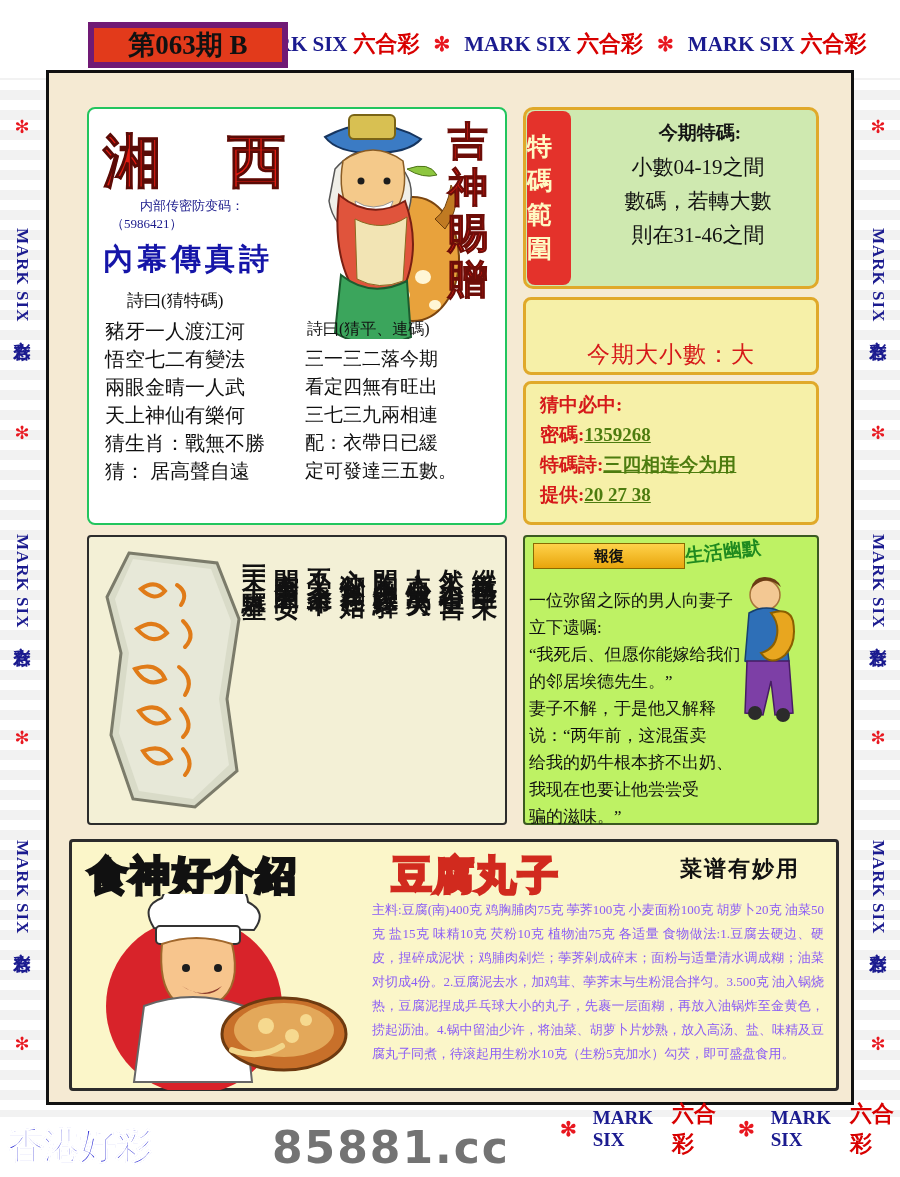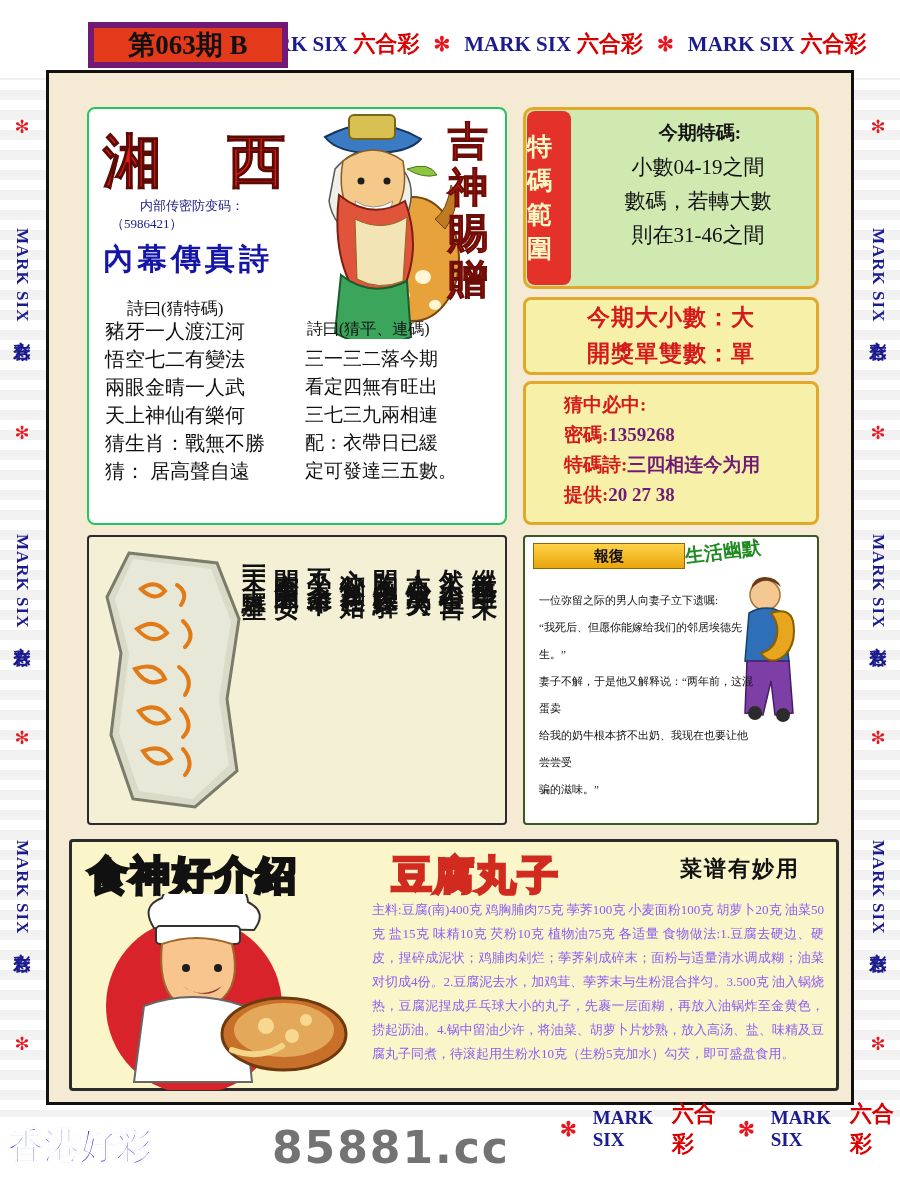--- a/index.html
+++ b/index.html
@@ -78,21 +78,21 @@
     margin-left:33px;
   }
   .secret2{position:absolute;left:22px;top:106px;font-size:13px;color:#1c1c8c;font-family:"Liberation Serif",serif;}
   .neimu{
     position:absolute;left:14px;top:130px;
     font-family:"Liberation Serif",serif;font-size:30px;font-weight:bold;color:#1515a8;
     letter-spacing:4px;
   }
   .shiyue{
     position:absolute;left:38px;top:180px;font-family:"Liberation Serif",serif;
-    font-size:17px;color:#111;margin-top:8px;
+    font-size:17px;color:#111;
   }
   .poemA{
     position:absolute;left:16px;top:208px;width:190px;
     font-family:"Liberation Serif",serif;font-size:20px;color:#111;line-height:28px;
   }
   .shiyue2{
     position:absolute;left:218px;top:210px;font-family:"Liberation Serif",serif;
     font-size:16px;color:#111;
   }
   .poemB{
@@ -127,32 +127,32 @@
   }
   .tr-lines{
     position:absolute;left:56px;top:40px;width:232px;text-align:center;
     font-family:"Liberation Serif",serif;font-size:21px;color:#111;line-height:34px;
   }
   .p-daxiao{
     left:474px;top:224px;width:296px;height:78px;
     background:#f6f0a8;border:3px solid #e0a92a;border-radius:8px;
   }
   .dx-line{
-    font-family:"Liberation Serif",serif;font-size:23px;font-weight:bold;color:#d6191a;
-    text-align:center;line-height:36px;letter-spacing:1px;
+    font-family:"Liberation Serif",serif;font-size:23px;font-weight:normal;color:#d6191a;
+    text-align:center;line-height:36px;letter-spacing:1px;margin-top:37px;
   }
   .p-caizhong{
     left:474px;top:308px;width:296px;height:144px;
-    background:#f6f0a8;border:3px solid #e0a92a;border-radius:8px;padding-left:24px;
+    background:#f6f0a8;border:3px solid #e0a92a;border-radius:8px;
   }
   .cz{
     font-family:"Liberation Serif",serif;font-size:19px;color:#d6191a;font-weight:bold;
     line-height:30px;padding:6px 0 0 14px;
   }
-  .cz b{color:#701a75;}
+  .cz b{color:#4d7c0f;text-decoration:underline;}
 
   
   .p-stone{
     left:38px;top:462px;width:420px;height:290px;
     background:#f3f0d6;border:2px solid #2c2c2c;border-radius:4px;
   }
   .stone{
     position:absolute;left:10px;top:12px;width:150px;height:264px;
   }
   .stone-cols{
@@ -162,37 +162,37 @@
   .scol{
     writing-mode:vertical-rl;text-orientation:upright;
     font-family:"Liberation Serif",serif;font-size:25px;font-weight:bold;color:#111;
     letter-spacing:5px;height:258px;
   }
   .scol.small{font-size:24px;}
 
   
   .p-joke{
     left:474px;top:462px;width:296px;height:290px;
-    background:#ffffff;border:2px solid #3b5a21;border-radius:4px;
+    background:#bef264;border:2px solid #3b5a21;border-radius:4px;
   }
   .baofu{
     position:absolute;left:8px;top:6px;width:150px;height:24px;
     background:linear-gradient(180deg,#ffd24a,#e8a50c);
     border:1px solid #8a6a00;
     display:flex;align-items:center;justify-content:center;
     font-family:"Liberation Serif",serif;font-size:15px;font-weight:bold;color:#111;
   }
   .shenghuo{
     position:absolute;left:160px;top:2px;
     font-family:"Liberation Serif",serif;font-size:19px;font-weight:bold;color:#1f8a1f;
     transform:rotate(-7deg);
   }
   .joke-text{
-    position:absolute;left:14px;top:50px;width:214px;
-    font-family:"Liberation Serif",serif;font-size:11px;color:#111;line-height:27px;
+    position:absolute;left:4px;top:50px;width:214px;
+    font-family:"Liberation Serif",serif;font-size:17px;color:#111;line-height:27px;
   }
   .sax{
     position:absolute;right:4px;top:36px;width:82px;height:160px;
   }
 
   
   .p-recipe{
     left:20px;top:766px;width:770px;height:252px;
     background:#fbf6c9;border:3px solid #2c2c2c;border-radius:4px;padding-left:8px;
   }

